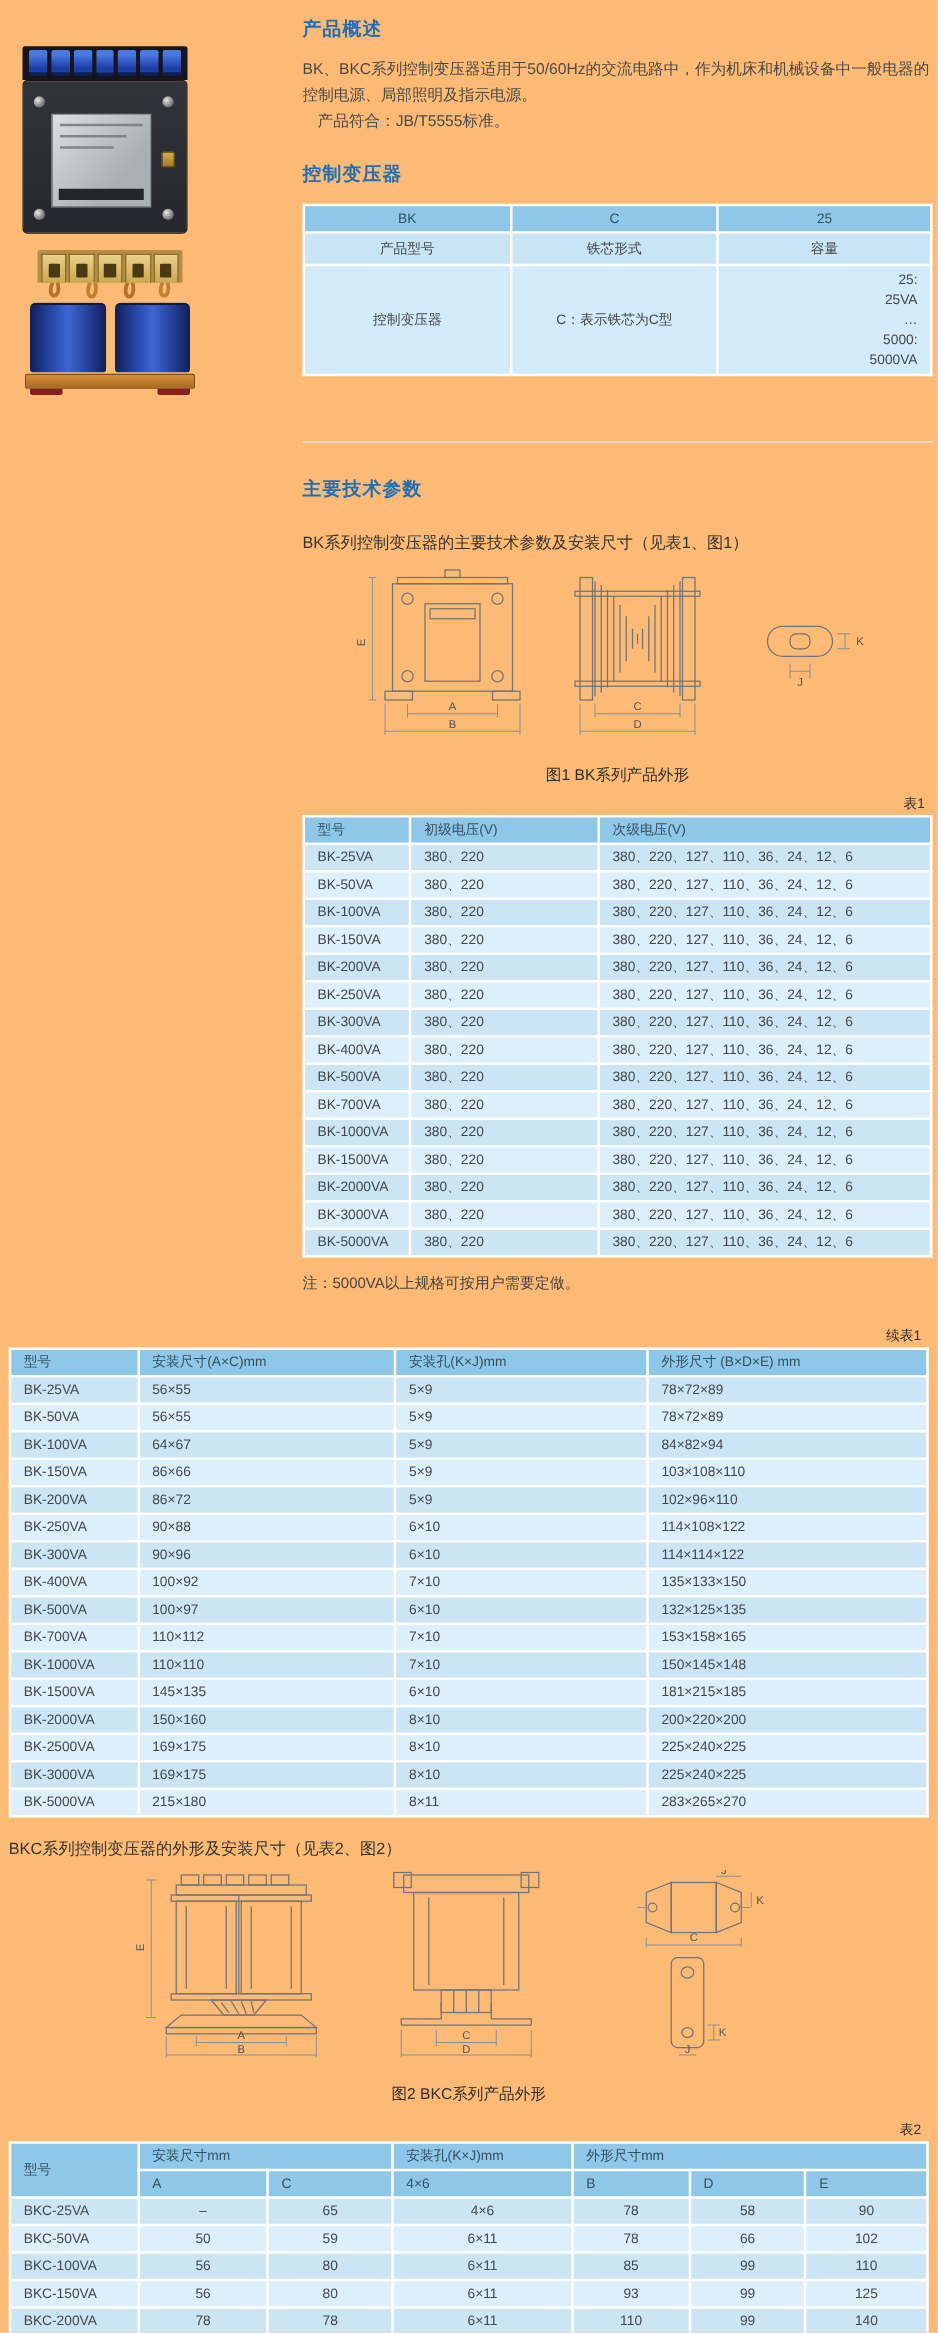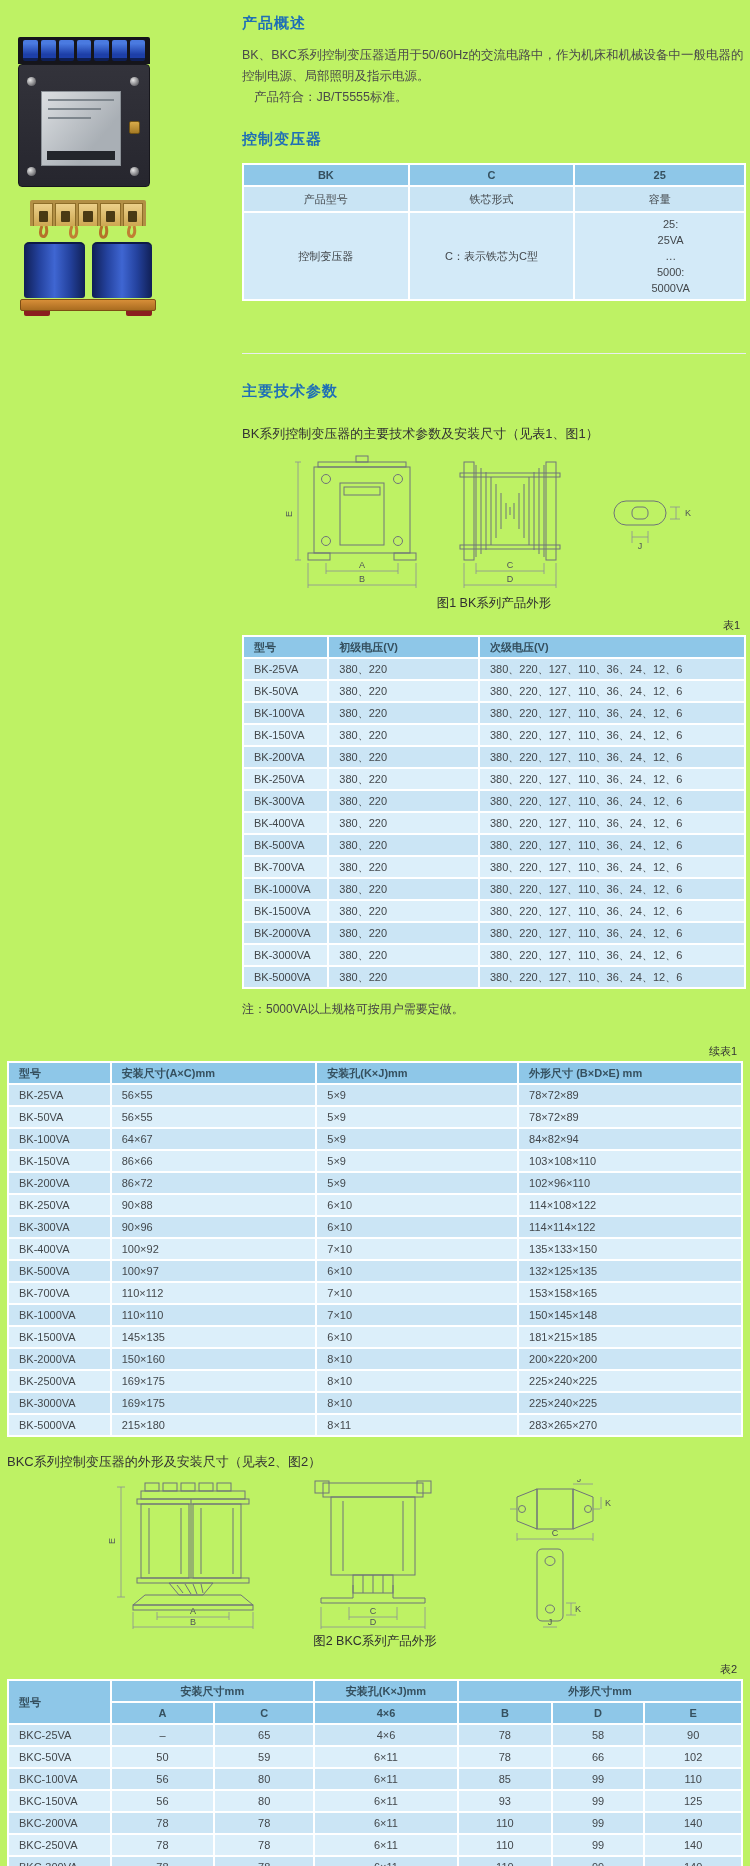--- a/index.html
+++ b/index.html
@@ -1,17 +1,17 @@
 <!DOCTYPE html>
 <html><head>
 <meta charset="utf-8">
 <style>
   * { margin:0; padding:0; box-sizing:border-box; }
   body { width:750px; font-family:"Liberation Sans","DejaVu Sans",sans-serif; background:#fff; color:#3c3c3c; }
-  .page { width:750px; height:1866px; overflow:hidden; background:#bef264; position:relative; }
+  .page { width:750px; height:1866px; overflow:hidden; background:#fdba74; position:relative; }
 
   
   .top { display:flex; }
   .photo-col { width:242px; padding:37px 0 0 18px; flex:0 0 242px; }
   .content-col { flex:1; padding-right:4px; min-width:0; }
 
   
   .photo-bk { width:132px; height:150px; position:relative; }
   .bk-terms { height:27px; background:#15151b; display:flex; gap:3px; padding:3px 5px; border-radius:2px 2px 0 0; }
   .bk-term { flex:1; background:linear-gradient(#4a7ae0 20%,#1d3fa8 80%); border-radius:2px; border-bottom:3px solid #0e1f55; }
@@ -38,48 +38,48 @@
 
   
   .h-sec { font-size:15px; font-weight:bold; color:#1f6fb6; letter-spacing:1px; margin-top:14px; }
   .h-sec.second { margin-top:22px; }
   .h-sec.third { margin-top:28px; }
   .para { font-size:12.5px; line-height:21px; color:#4a4a4a; margin-top:12px; }
   .para2 { font-size:12.5px; line-height:21px; color:#4a4a4a;margin-left:12px; }
   .intro { font-size:13px; color:#333; margin-top:24px; }
   .divider { border-top:1px solid #e9edf1; margin-top:52px; }
   .note { font-size:12px; color:#444; margin-top:12px; }
-  .fig-caption { text-align:center; font-size:12.5px; color:#2f2f2f; margin-top:2px; }
+  .fig-caption { text-align:center; font-size:12.5px; color:#2f2f2f; margin-top:19px; }
   .tbl-tag { text-align:right; font-size:11px; color:#333; padding-right:6px; margin-top:6px; margin-bottom:2px; }
 
   
   table { border-collapse:collapse; width:100%; table-layout:fixed; }
   th, td { border:2px solid #fff; font-size:11px; line-height:14px; padding:3px 10px; color:#42474b; }
-  th { background:#8ec7e8; color:#35505f; font-weight:700; text-align:left; }
+  th { background:#8ec7e8; color:#35505f; font-weight:400; text-align:left; }
   tbody tr:nth-child(odd) td { background:#cbe5f5; }
   tbody tr:nth-child(even) td { background:#dcEFfa; background:#dceffa; }
 
   
   .t-sel { margin-top:14px; }
   .t-sel th, .t-sel td { text-align:center; }
   .t-sel .lblrow td { background:#c9e4f4; padding:5px 10px; }
   .t-sel .valrow td { background:#d3eaf8; height:82px; }
-  .t-sel .cap-cell { white-space:pre-line; text-align:center; padding-left:32px; line-height:16px; }
+  .t-sel .cap-cell { white-space:pre-line; text-align:right; padding-left:32px; line-height:16px; }
 
   
   .t1 { margin-top:0; }
   .t1 col.c1{width:17%} .t1 col.c2{width:30%} .t1 col.c3{width:53%}
 
   
   .full { padding:0 7px; }
   .t-cont col.c1{width:14%} .t-cont col.c2{width:28%} .t-cont col.c3{width:27.5%} .t-cont col.c4{width:30.5%}
 
   
   .t2 col.c1{width:14%} .t2 col.c2{width:14.1%} .t2 col.c3{width:13.6%} .t2 col.c4{width:19.6%} .t2 col.c5{width:12.8%} .t2 col.c6{width:12.6%} .t2 col.c7{width:13.3%}
-  .t2 th { text-align:center; }
+  .t2 th { }
   .t2 td { text-align:center; }
   .t2 td:first-child { text-align:left; }
 
   
   .fig { display:block; margin:10px auto 0 auto; }
   .fig line, .fig rect, .fig path, .fig circle, .fig ellipse, .fig polygon, .fig polyline { stroke:#6f7479; stroke-width:1; fill:none; }
   .fig .dim { stroke:#8a8f94; stroke-width:0.8; }
   .fig text { fill:#4f5459; font-size:9px; stroke:none; font-family:"Liberation Sans",sans-serif; }
 </style>
 </head>

